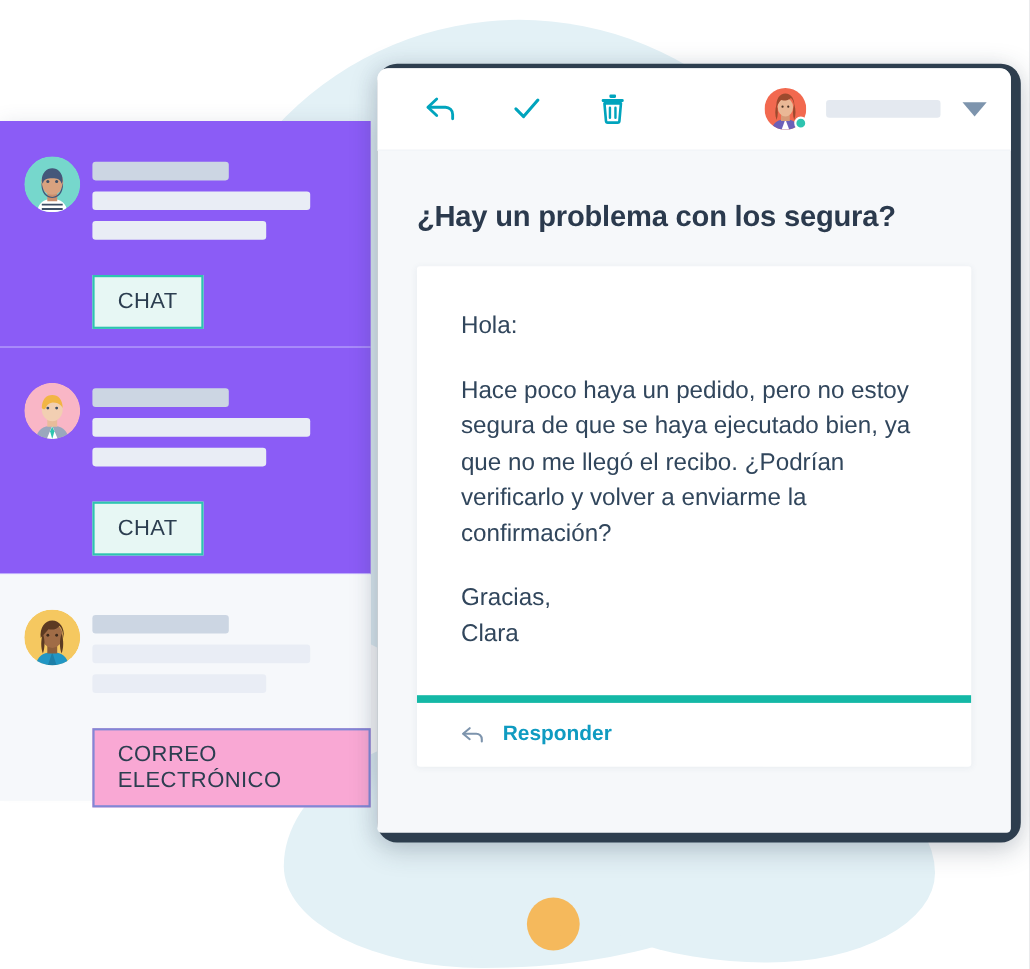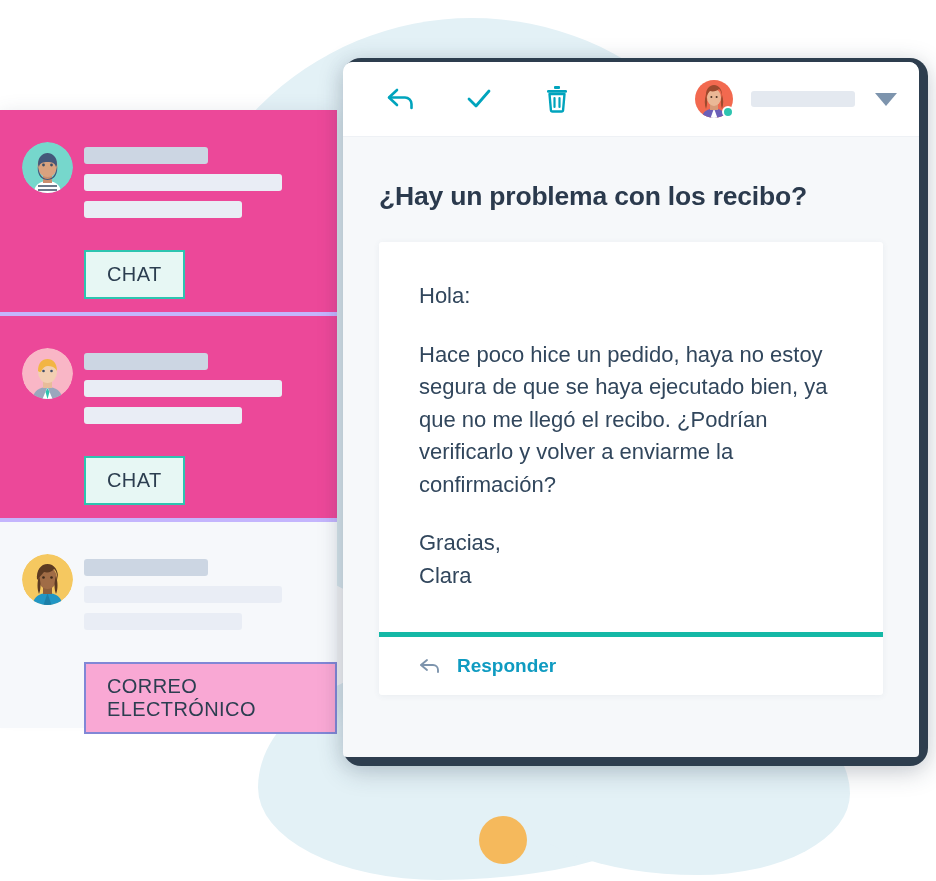--- a/index.html
+++ b/index.html
@@ -74,22 +74,22 @@
     width: 337px;
     height: 601px;
     background: #ffffff;
     box-shadow: 0 2px 18px rgba(60, 80, 110, 0.13);
   }
 
   .list-item {
     position: relative;
     height: 206px;
     padding: 33px 0 0 22px;
-    border-bottom: 4px solid #c4b5fd;
-    background: #ec4899;
+    border-bottom: 1px solid #c4b5fd;
+    background: #8b5cf6;
   }
   .list-item.selected {
     background: #f6f8fb;
   }
   .list-item:last-child { border-bottom: none; }
 
   .avatar {
     position: absolute;
     left: 22px;
     top: 32px;
@@ -227,21 +227,21 @@
   .message-body {
     padding: 38px 40px 40px 40px;
     font-size: 22px;
     line-height: 1.48;
     color: #31465c;
   }
   .message-body p { margin-bottom: 26px; }
   .message-body p:last-child { margin-bottom: 0; }
 
   .message-footer {
-    border-top: 5px solid #14b8a6;
+    border-top: 7px solid #14b8a6;
     padding: 18px 40px;
     display: flex;
     align-items: center;
   }
   .reply-arrow { margin-right: 16px; display: flex; align-items: center; }
   .reply-label {
     font-size: 19px;
     font-weight: bold;
     color: #0f9bc1;
   }
@@ -374,26 +374,26 @@
             </g>
           </svg>
           <div class="status-dot"></div>
         </div>
         <div class="user-name-bar"></div>
         <div class="caret-down"></div>
       </div>
 
     </div>
 
-    <div class="email-subject">¿Hay un problema con los recibo?</div>
+    <div class="email-subject">¿Hay un problema con los segura?</div>
 
     <div class="message-card">
       <div class="message-body">
         <p>Hola:</p>
-        <p>Hace poco hice un pedido, haya no estoy segura de que se haya ejecutado bien, ya que no me llegó el recibo. ¿Podrían verificarlo y volver a enviarme la confirmación?</p>
+        <p>Hace poco haya un pedido, pero no estoy segura de que se haya ejecutado bien, ya que no me llegó el recibo. ¿Podrían verificarlo y volver a enviarme la confirmación?</p>
         <p class="signature">Gracias,<br>Clara</p>
       </div>
       <div class="message-footer">
         <span class="reply-arrow">
           <svg width="22" height="18" viewBox="0 0 22 18">
             <path d="M8 3 L2 8 L8 13" fill="none" stroke="#7d94ad" stroke-width="1.9" stroke-linecap="round" stroke-linejoin="round"></path>
             <path d="M2.4 8 H14 a5 5 0 0 1 5 5 V15" fill="none" stroke="#7d94ad" stroke-width="1.9" stroke-linecap="round" stroke-linejoin="round"></path>
           </svg>
         </span>
         <span class="reply-label">Responder</span>

